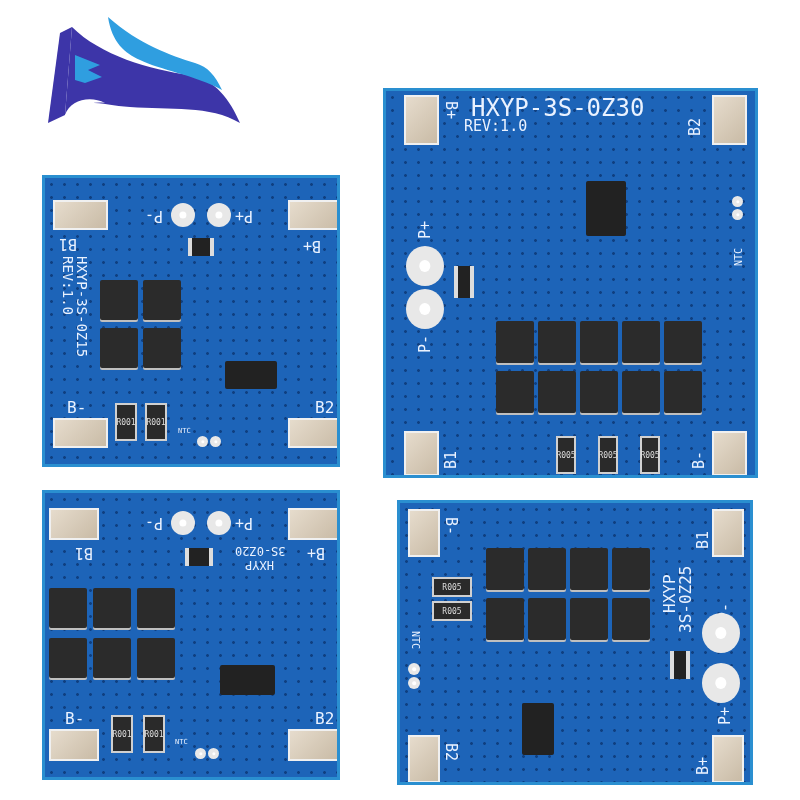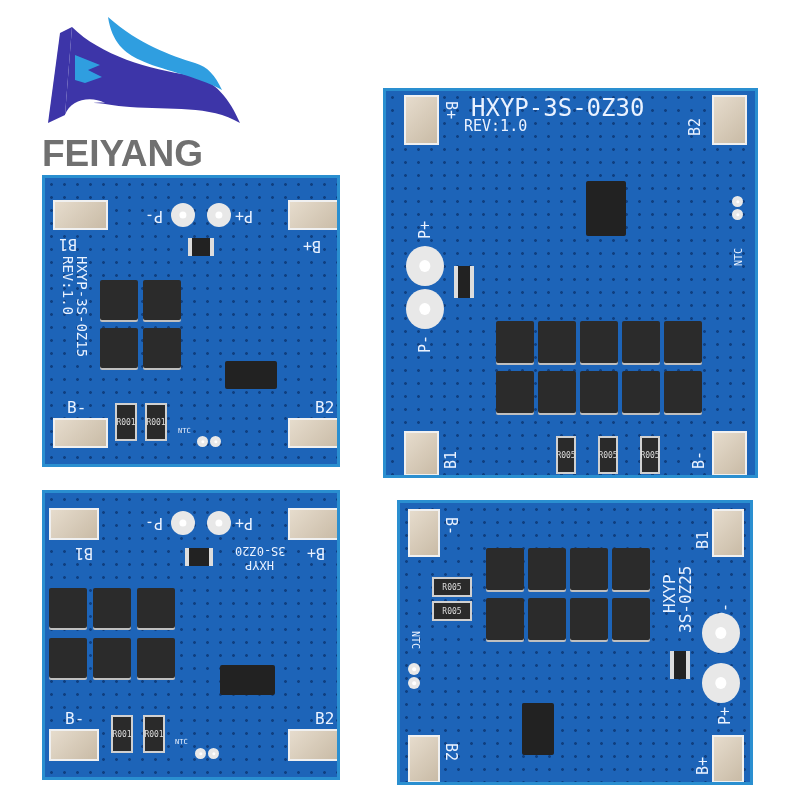--- a/index.html
+++ b/index.html
@@ -25,21 +25,20 @@
 <body>
 
 <div class="abs logo">
   <svg width="215" height="120" viewBox="0 0 215 120">
     <path d="M42 12 L35 100 L18 108 L30 18 Z" fill="#3d35a8"></path>
     <path d="M42 12 C70 40 120 55 160 60 C185 64 200 85 210 108 C180 90 140 95 100 92 C70 90 50 80 35 100 Z" fill="#3d35a8"></path>
     <path d="M78 2 C110 30 140 40 165 48 C178 52 185 60 192 75 C165 60 130 55 110 45 C95 38 82 28 78 2 Z" fill="#2f9ee0"></path>
     <path d="M45 40 L70 50 L58 55 L72 62 L55 68 L45 65 Z" fill="#2f9ee0"></path>
     <path d="M35 100 C40 85 60 80 75 88 C60 86 48 92 40 104 Z" fill="#ffffff"></path>
   </svg>
-  <div class="brand">FEIYANG</div>
 </div>
 
 <div class="board" style="left:42px;top:175px;width:298px;height:292px;">
   <div class="pad" style="left:8px;top:22px;width:55px;height:30px;"></div>
   <div class="pad" style="left:243px;top:22px;width:55px;height:30px;"></div>
   <div class="pad" style="left:8px;top:240px;width:55px;height:30px;"></div>
   <div class="pad" style="left:243px;top:240px;width:55px;height:30px;"></div>
   <div class="hole" style="left:126px;top:25px;width:24px;height:24px;"></div>
   <div class="hole" style="left:162px;top:25px;width:24px;height:24px;"></div>
   <div class="label rot180" style="left:100px;top:30px;">P-</div>

